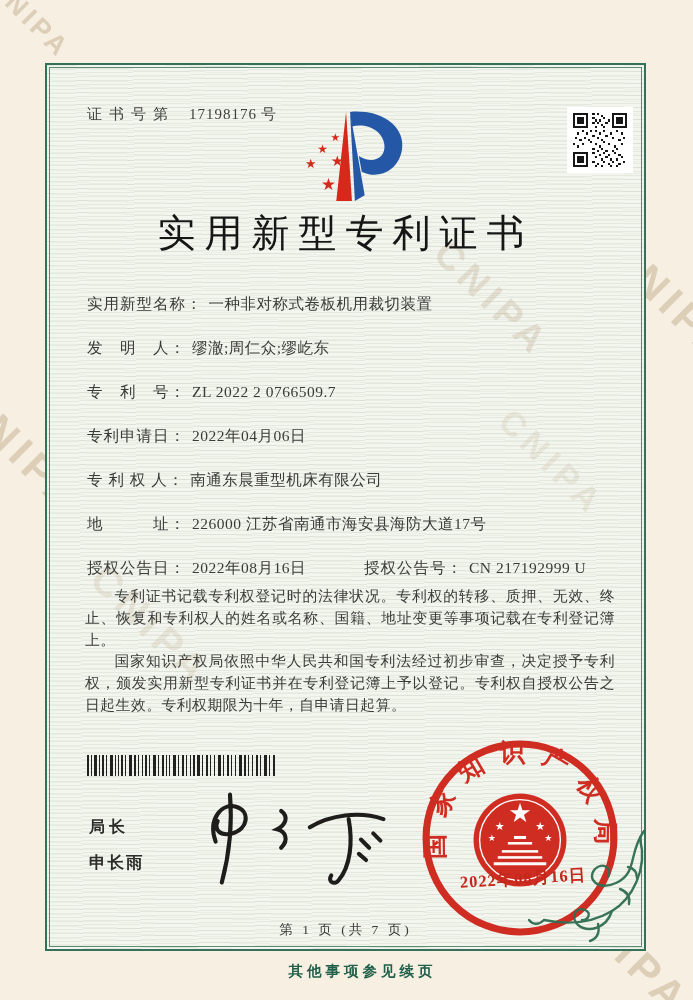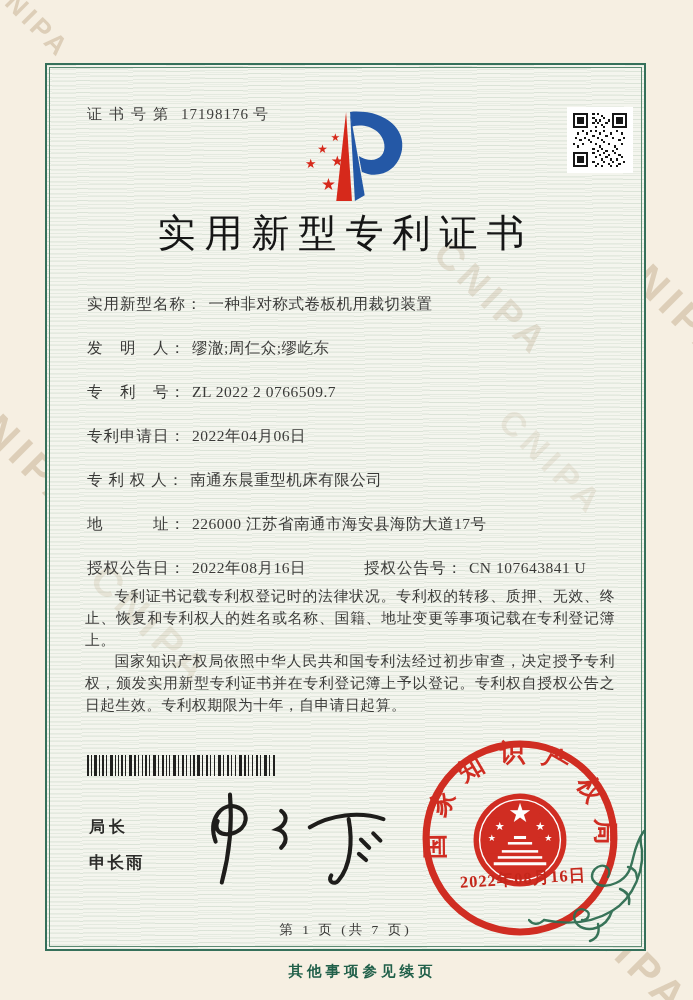--- a/index.html
+++ b/index.html
@@ -38,21 +38,21 @@
   }
   .frame-inner {
     position:absolute; inset:2px; border:1px solid #5c8b73; pointer-events:none;
   }
 
   .cert-no {
     position:absolute; left:40px; top:40px;
     font-size:15px; color:#40403e; white-space:nowrap;
   }
   .cert-no .pfx { letter-spacing:7px; }
-  .cert-no .num { letter-spacing:1px; margin-left:6px; }
+  .cert-no .num { letter-spacing:1px; margin-left:14px; }
   .cert-no .sfx { margin-left:4px; }
 
   .logo { position:absolute; left:238px; top:42px; width:130px; height:98px; }
 
   .qr {
     position:absolute; left:520px; top:42px; width:66px; height:66px;
     background:#fff; padding:6px;
   }
   .qr svg { width:54px; height:54px; display:block; }
 
@@ -171,21 +171,21 @@
       <div class="frow">
         <span class="flabel">专利申请日：</span><span class="fvalue">2022年04月06日</span>
       </div>
       <div class="frow">
         <span class="flabel">专 利 权 人：</span><span class="fvalue">南通东晨重型机床有限公司</span>
       </div>
       <div class="frow">
         <span class="flabel">地　　　址：</span><span class="fvalue">226000 江苏省南通市海安县海防大道17号</span>
       </div>
       <div class="frow">
-        <span class="flabel">授权公告日：</span><span class="fvalue">2022年08月16日</span><span class="grant-gap"></span><span class="flabel">授权公告号：</span><span class="fvalue">CN 107643841 U</span>
+        <span class="flabel">授权公告日：</span><span class="fvalue">2022年08月16日</span><span class="grant-gap"></span><span class="flabel">授权公告号：</span><span class="fvalue">CN 217192999 U</span>
       </div>
     </div>
 
     <div class="body-text">
       <p>专利证书记载专利权登记时的法律状况。专利权的转移、质押、无效、终止、恢复和专利权人的姓名或名称、国籍、地址变更等事项记载在专利登记簿上。</p>
       <p>国家知识产权局依照中华人民共和国专利法经过初步审查，决定授予专利权，颁发实用新型专利证书并在专利登记簿上予以登记。专利权自授权公告之日起生效。专利权期限为十年，自申请日起算。</p>
     </div>
 
     <div class="barcode">
       <svg viewBox="0 0 190 21" width="190" height="21" xmlns="http://www.w3.org/2000/svg" shape-rendering="crispEdges">

